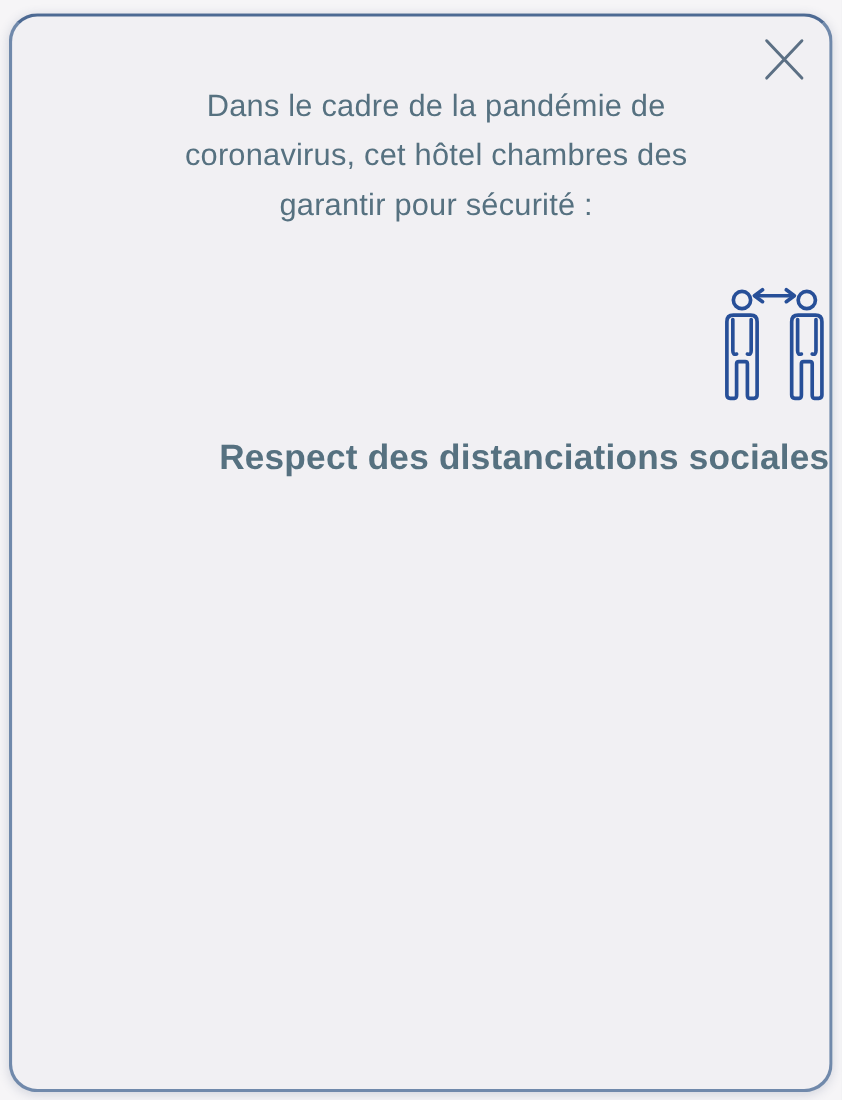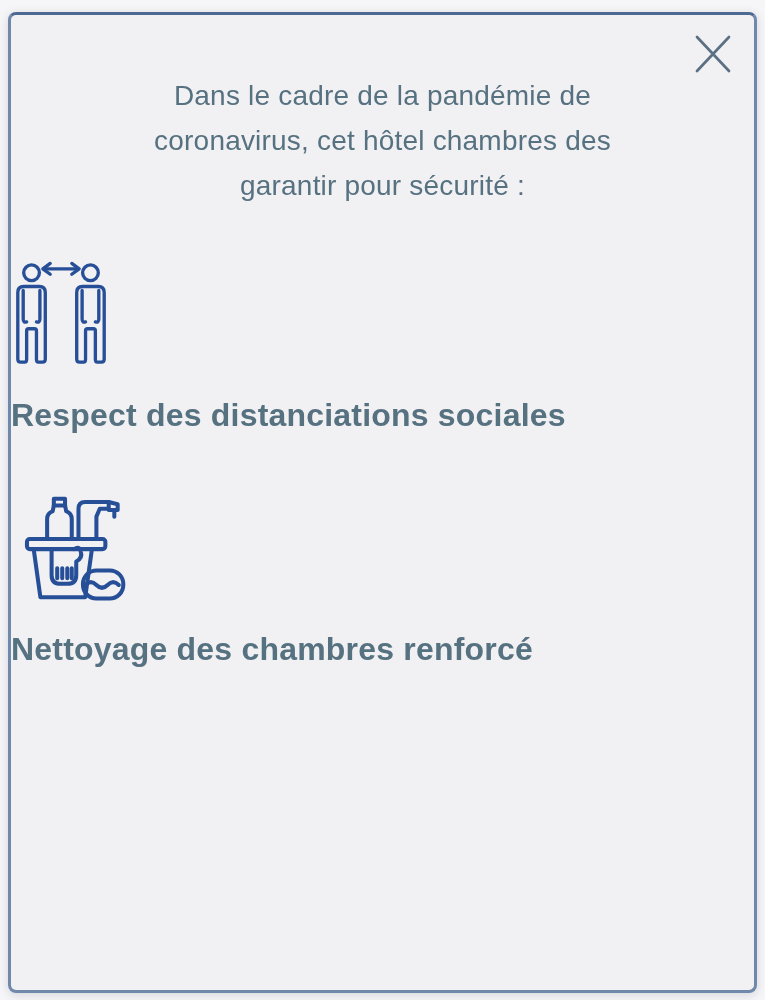--- a/index.html
+++ b/index.html
@@ -15,23 +15,24 @@
     background:var(--page-bg);
     font-family:"Liberation Sans","DejaVu Sans",sans-serif;
     position:relative;
   }
   .modal{
     position:absolute;
     left:8px; right:8px; top:12px; bottom:7px;
     background:var(--modal-bg);
     border:3px solid var(--border-blue);
     border-top-color:#4d6a93;
-    border-radius:8px;
+    border-radius:26px;
     box-shadow:0 2px 10px rgba(55,70,110,0.18);
     overflow:hidden;
+    padding-left:28px;
   }
   .close-btn{
     position:absolute;
     top:16px; right:18px;
     width:46px; height:46px;
     background:transparent;
     border:none;
     cursor:pointer;
     display:flex; align-items:center; justify-content:center;
     padding:0;
@@ -43,21 +44,21 @@
     text-align:center;
     color:var(--text-slate);
     font-size:28px;
     line-height:45px;
     font-weight:400;
     letter-spacing:0.2px;
   }
   .measure{
     display:flex;
     flex-direction:column;
-    align-items:flex-start;
+    align-items:flex-end;
   }
   .measure .icon{display:block;}
   .measure .label{
     text-align:center;
     color:var(--text-slate);
     font-size:32px;
     line-height:42px;
     font-weight:700;
     letter-spacing:0.2px;
   }
@@ -106,38 +107,15 @@
         <path d="M88.5,31 V60 Q88.5,64 85,63"></path>
 
         <path d="M33,9 L67,9"></path>
         <path d="M39,3.5 L31.5,9 L39,14.5"></path>
         <path d="M61,3.5 L68.5,9 L61,14.5"></path>
       </g>
     </svg>
     <h2 class="label">Respect des distanciations sociales</h2>
   </section>
 
-  <section class="measure measure-2">
-    <svg class="icon" width="126" height="112" viewBox="0 0 112 100">
-      <g class="stroke" stroke-width="3.6">
-
-        <path d="M32,42 V24 Q32,19 37,17 L38,12 V6 H48 V12 L49,17 Q54,19 54,24 V42"></path>
-        <path d="M38,12 H48"></path>
-
-        <path d="M60,42 V15 Q60,9 66,9 L87,9 L87,15 L79,15 L76,22 L76,42"></path>
-        <path d="M87,9 L95,11 V16 L87,16"></path>
-        <path d="M92,16 V22"></path>
-
-        <rect x="14" y="42" width="70" height="9" rx="2.5"></rect>
-        <path d="M20,51 L26,94 L66,94 L72,51"></path>
-
-        <path d="M36,51 V74 Q36,82 44,82 H50 Q58,82 58,74 V62 Q64,59 62,53 Q61,48 56,51"></path>
-        <path d="M41,68 V77 M45.5,68 V77 M50,68 V77 M54,68 V77"></path>
-
-        <rect x="64" y="70" width="36" height="25" rx="12"></rect>
-        <path d="M66,83 Q71,78 76,83 Q81,88 86,83 Q91,78 96,83"></path>
-      </g>
-    </svg>
-    <h2 class="label">Nettoyage des chambres renforcé</h2>
-  </section>
 
 
 </div>
 
 </body></html>

